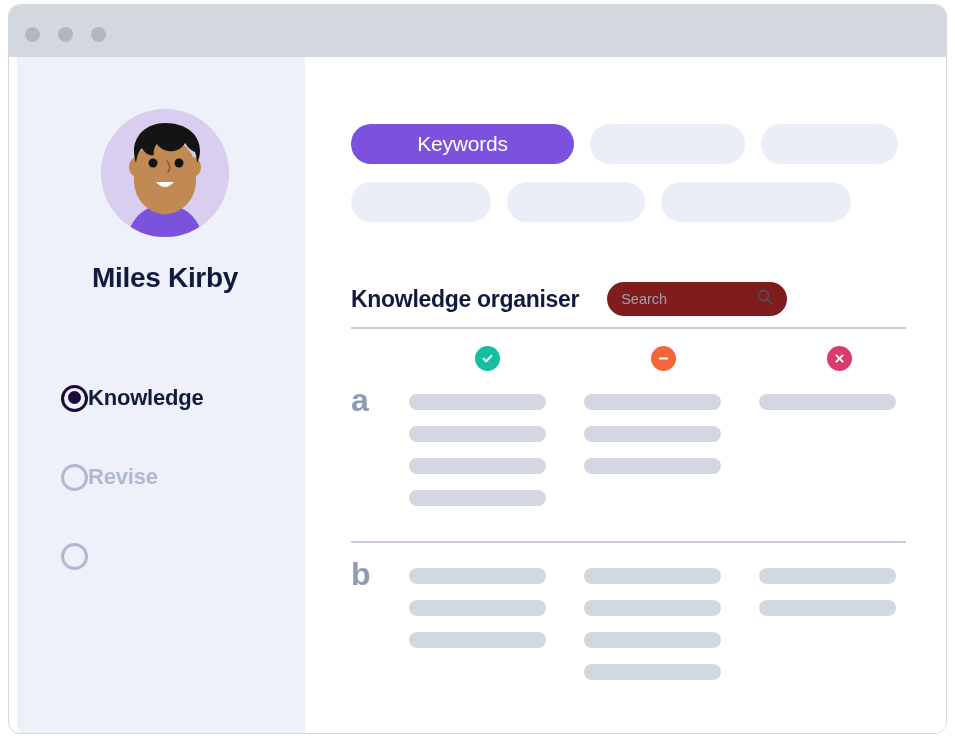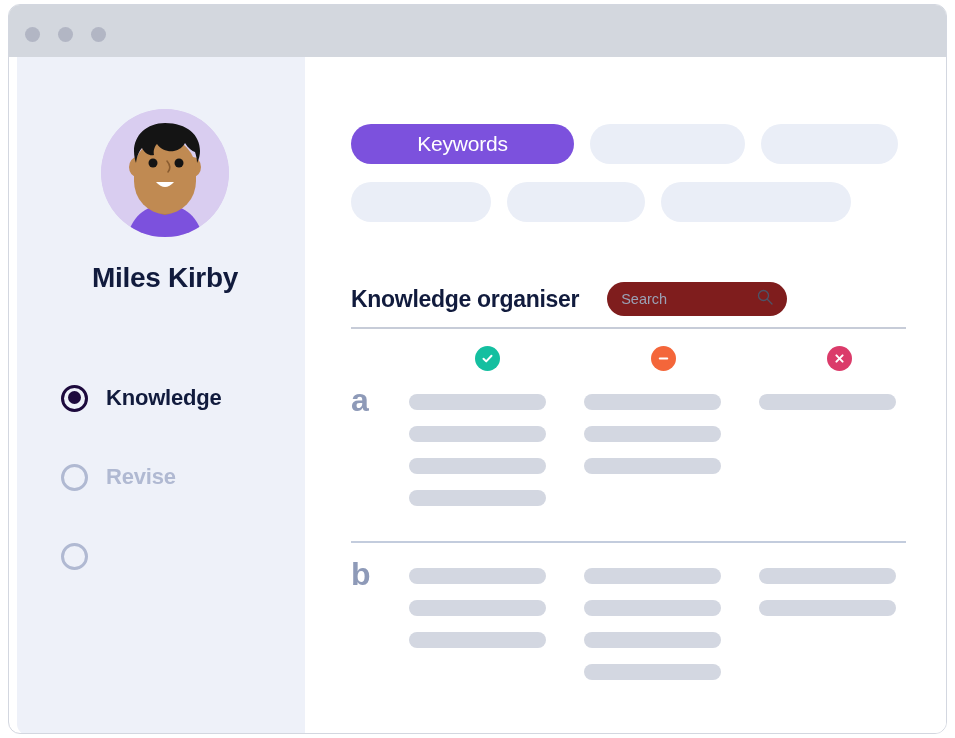--- a/index.html
+++ b/index.html
@@ -108,21 +108,20 @@
 
   .nav {
     position: absolute;
     left: 44px;
     top: 322px;
     width: 250px;
   }
   .nav-item {
     display: flex;
     align-items: center;
-    gap: 18px;
     height: 38px;
     margin-bottom: 41px;
     cursor: pointer;
   }
   .radio {
     width: 27px;
     height: 27px;
     border-radius: 50%;
     border: 3.5px solid #b0b9d2;
     box-sizing: border-box;

